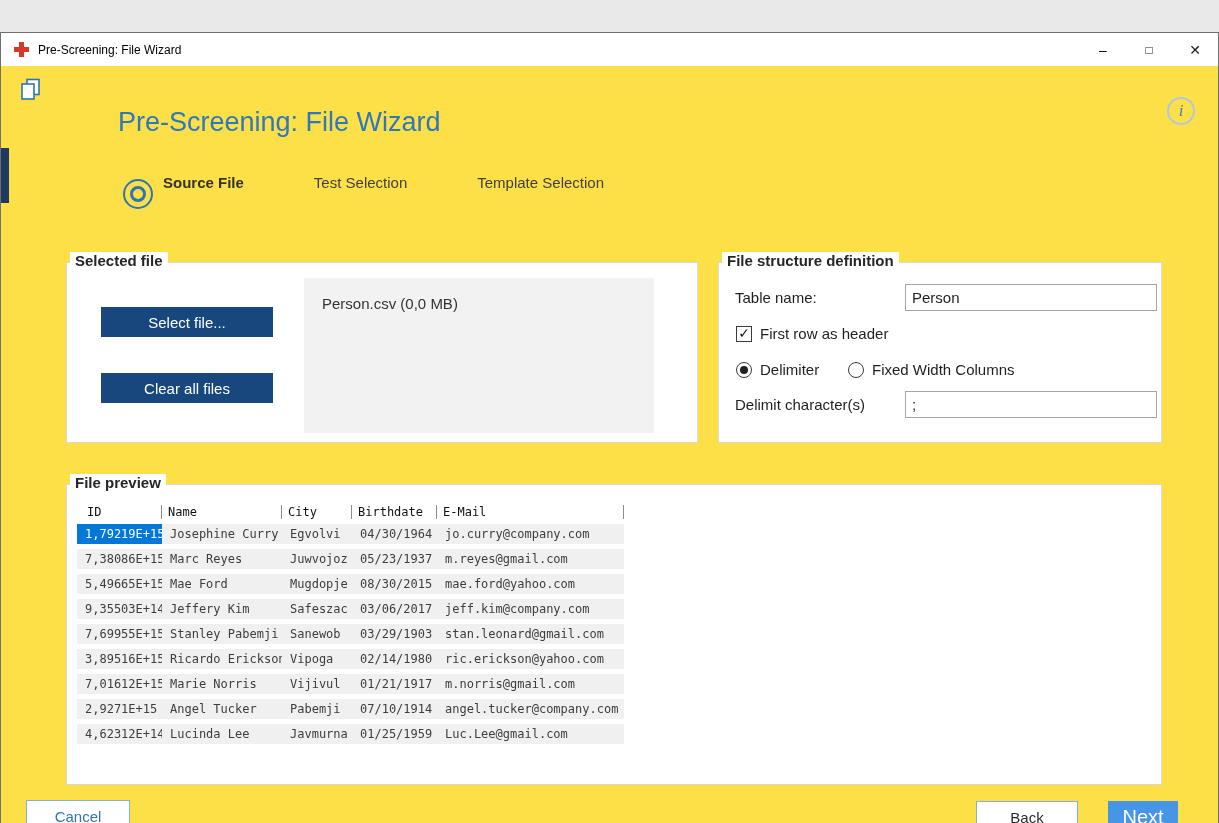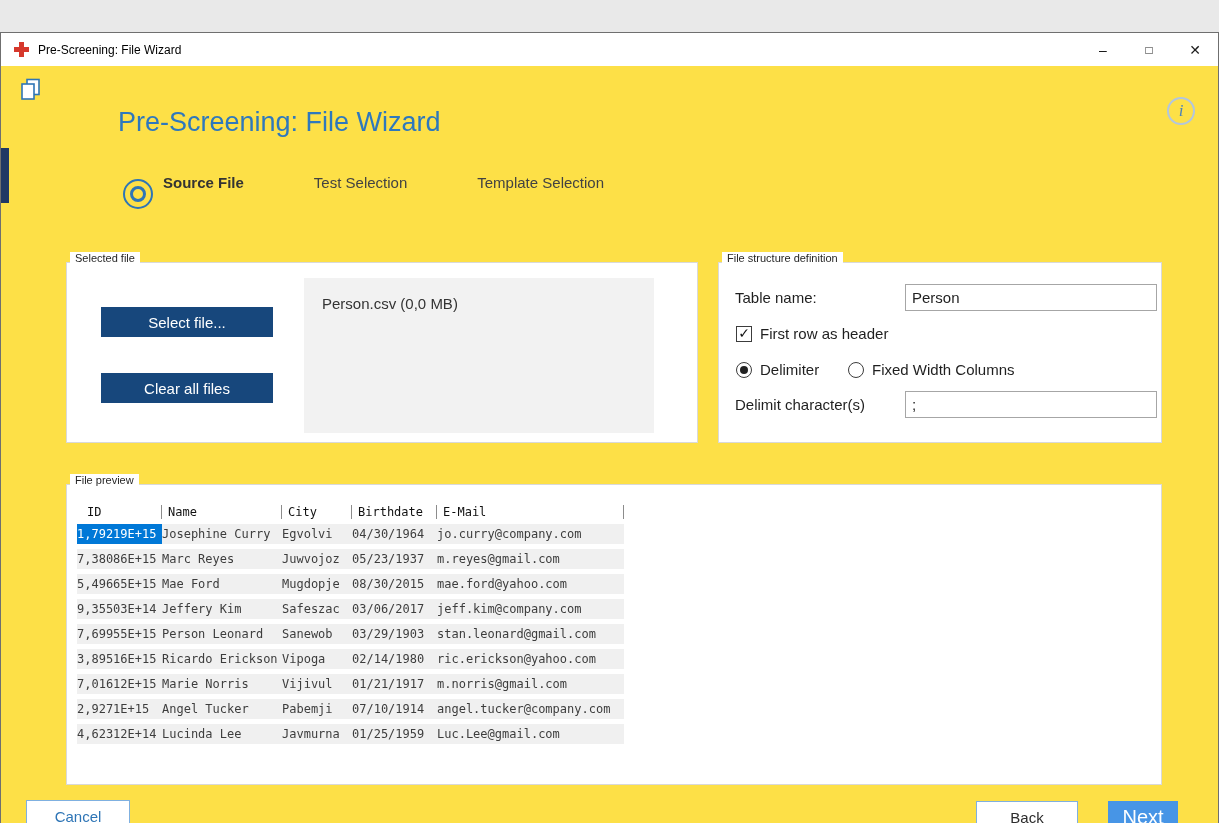--- a/index.html
+++ b/index.html
@@ -41,21 +41,21 @@
   .step-circle { width:30px; height:30px; border:2px solid #2e75b6; border-radius:50%;
                  margin:5px 0 0 5px; display:flex; align-items:center; justify-content:center; }
   .step-circle .inner { width:16px; height:16px; border:3px solid #2e75b6; border-radius:50%; }
   .step-label { font-size:15px; color:#424242; }
   .step-label.active { font-weight:700; color:#333; margin-left:10px; }
   .lbl-gap { margin-left:70px; }
 
   
   .groupbox { position:absolute; border:1px solid #d9d9d9; background:#fff; }
   .gb-label { position:absolute; top:-11px; left:3px; background:#fff; padding:0 5px;
-              font-size:11px; color:#262626; white-space:nowrap; }
+              font-size:15px; color:#262626; white-space:nowrap;font-weight:bold; }
   .gb-selected-file { left:65px;  top:229px; width:632px;  height:181px; }
   .gb-structure     { left:717px; top:229px; width:444px;  height:181px; }
   .gb-preview       { left:65px;  top:451px; width:1096px; height:301px; }
 
   
   .dark-btn { position:absolute; background:#17477c; color:#fff; border:none;
               font-size:15px; font-family:inherit; cursor:pointer; }
   .select-file { left:34px; top:44px;  width:172px; height:30px; }
   .clear-files { left:34px; top:110px; width:172px; height:30px; }
   .file-panel { position:absolute; left:237px; top:15px; width:350px; height:155px;
@@ -85,21 +85,21 @@
   .preview-table { position:absolute; left:10px; top:16px; }
   .t-row { display:flex; }
   .t-cell { font-family:"DejaVu Sans Mono","Liberation Mono",monospace; font-size:12px;
             white-space:nowrap; overflow:hidden; flex:0 0 auto; }
   .t-header { height:22px; margin-bottom:1px; }
   .t-header .t-cell { position:relative; line-height:22px; color:#111; padding-left:6px; }
   .t-header .t-cell:first-child { padding-left:10px; }
   .t-header .t-cell::after { content:""; position:absolute; right:0; top:4px; height:14px;
                              width:1px; background:#8c8c8c; }
   .t-data { height:20px; margin-bottom:5px; cursor:default; }
-  .t-data .t-cell { background:#f0f0f0; line-height:20px; color:#3d3d3d; padding-left:0; }
+  .t-data .t-cell { background:#f0f0f0; line-height:20px; color:#3d3d3d; padding-left:8px; }
   .t-data .t-cell.selected { background:#0078d7; color:#fff; }
 
   
   .outline-btn { position:absolute; background:#fff; border:1px solid #7fb0e0;
                  font-size:15px; font-family:inherit; cursor:pointer; }
   .cancel { left:25px;  top:767px; width:104px; height:32px; color:#2e75b6; }
   .back   { left:975px; top:768px; width:102px; height:32px; color:#2c2c2c; }
   .primary-btn { position:absolute; left:1107px; top:768px; width:70px; height:32px;
                  background:#4795e6; color:#fff; border:none; font-size:20px;
                  font-family:inherit; cursor:pointer; }
@@ -201,21 +201,21 @@
         </div>
         <div class="t-row t-data">
           <div class="t-cell" style="width: 85px;">9,35503E+14</div>
           <div class="t-cell" style="width: 120px;">Jeffery Kim</div>
           <div class="t-cell" style="width: 70px;">Safeszac</div>
           <div class="t-cell" style="width: 85px;">03/06/2017</div>
           <div class="t-cell" style="width: 187px;">jeff.kim@company.com</div>
         </div>
         <div class="t-row t-data">
           <div class="t-cell" style="width: 85px;">7,69955E+15</div>
-          <div class="t-cell" style="width: 120px;">Person Leonard</div>
+          <div class="t-cell" style="width: 120px;">Stanley Pabemji</div>
           <div class="t-cell" style="width: 70px;">Sanewob</div>
           <div class="t-cell" style="width: 85px;">03/29/1903</div>
           <div class="t-cell" style="width: 187px;">stan.leonard@gmail.com</div>
         </div>
         <div class="t-row t-data">
           <div class="t-cell" style="width: 85px;">3,89516E+15</div>
           <div class="t-cell" style="width: 120px;">Ricardo Erickson</div>
           <div class="t-cell" style="width: 70px;">Vipoga</div>
           <div class="t-cell" style="width: 85px;">02/14/1980</div>
           <div class="t-cell" style="width: 187px;">ric.erickson@yahoo.com</div>

